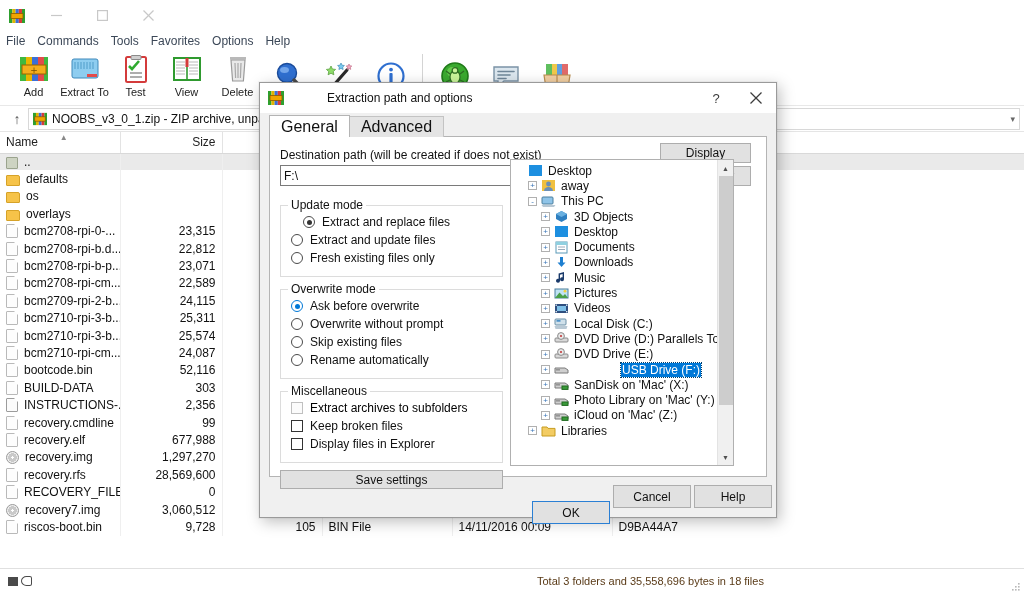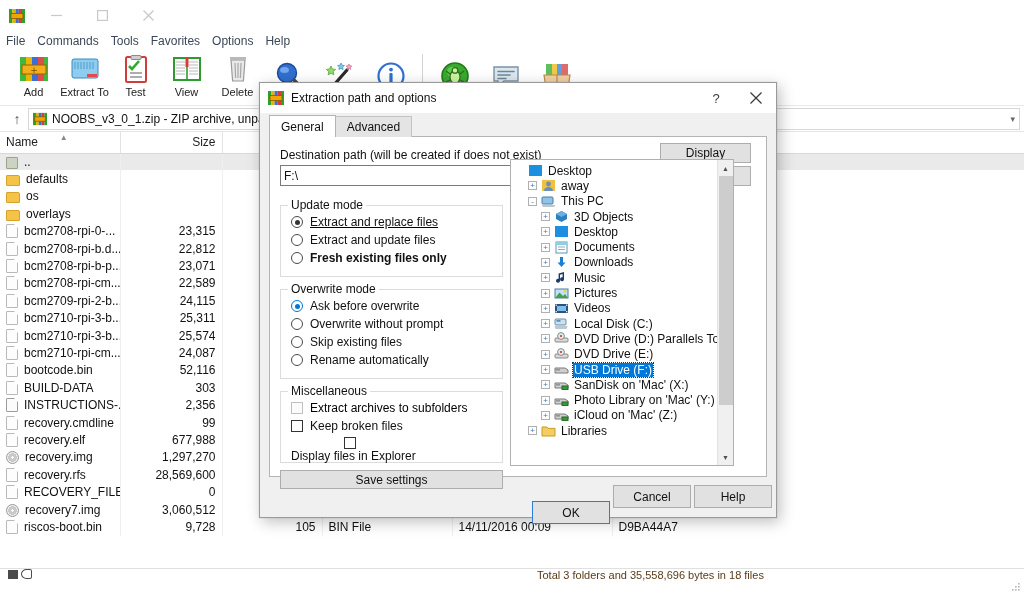--- a/index.html
+++ b/index.html
@@ -56,43 +56,43 @@
   table.filelist tr.sel td { background:#eaeaea; }
   .fl-icon { display:inline-block; width:12px; height:14px; margin-right:6px; vertical-align:-3px; position:relative; }
   .ic-file { background:#fdfdfd; border:1px solid #b9b9b9; border-radius:1px; }
   .ic-file:after { content:""; position:absolute; right:-1px; top:-1px; border-left:4px solid transparent; border-top:4px solid #fff; }
   .ic-folder { width:14px; height:11px; background:#f6c349; border:1px solid #d6a228; border-radius:1px 2px 1px 1px; }
   .ic-up { width:12px; height:12px; background:#cdd3c2; border:1px solid #9aa38d; border-radius:1px; }
   .ic-txt { background:#fbfbfb; border:1px solid #9c9c9c; }
   .ic-disc { width:13px; height:13px; border-radius:50%; background:radial-gradient(circle at 50% 50%, #fff 0 16%, #c9c9c9 17% 55%, #eee 56% 100%); border:1px solid #9a9a9a; }
 
   
-  .statusbar { height:25px; flex:0 0 auto; background:#fff; border-top:1px solid #e0e0e0; display:flex; align-items:flex-start; position:relative; }
+  .statusbar { height:25px; flex:0 0 auto; background:#fff; border-top:1px solid #e0e0e0; display:flex; align-items:center; position:relative; }
   .statusbar .sb-icons { width:46px; display:flex; align-items:center; padding-left:8px; gap:3px;}
   .sb-sq { width:10px; height:9px; background:#4a4a4a; }
   .sb-key { width:11px; height:10px; border-radius:50% 20% 20% 50%; border:1.6px solid #4a4a4a; }
   .statusbar .sb-text { position:absolute; left:537px; font-size:11px; color:#5a3b18; white-space:nowrap; }
   .statusbar .sb-grip { position:absolute; right:3px; bottom:2px; width:10px; height:10px; }
 
   
   #dialog {
     position:absolute; left:259px; top:82px; width:518px; height:436px;
     background:#f0f0f0; border:1px solid #9a9a9a;
     box-shadow:0 0 0 1px rgba(0,0,0,.03), 3px 4px 14px rgba(0,0,0,.25);
     display:flex; flex-direction:column;
   }
   .dlg-title { height:30px; background:#fff; display:flex; align-items:center; flex:0 0 auto; }
   .dlg-title .dicon { width:16px; height:16px; margin:0 7px 0 8px; position:relative; flex:0 0 auto;}
-  .dlg-title .dtext { font-size:12px; color:#111; flex:1 1 auto; white-space:nowrap; }
+  .dlg-title .dtext { font-size:12px; color:#111; flex:1 1 auto; white-space:nowrap;margin-left:36px; }
   .dlg-title .dbtn { width:40px; height:30px; display:flex; align-items:center; justify-content:center; color:#3c3c3c; font-size:13px; }
 
   .dlg-body { flex:1 1 auto; position:relative; background:#f0f0f0; }
 
   .tabs { position:absolute; left:9px; top:2px; height:22px; display:flex; align-items:flex-end; z-index:3; }
-  .tab { height:21px; padding:0 11px; font-size:12px; color:#111; display:flex; align-items:center;
+  .tab { height:21px; padding:0 11px; font-size:16px; color:#111; display:flex; align-items:center;
          border:1px solid #c3c3c3; border-bottom:none; background:#e4e4e4; margin-right:-1px; }
   .tab.active { background:#fff; height:22px; border-color:#b4b4b4; position:relative; z-index:2; }
 
   .tabpanel { position:absolute; left:9px; right:9px; top:23px; bottom:40px; background:#fff; border:1px solid #b4b4b4; }
 
   .lbl { position:absolute; font-size:12px; color:#111; white-space:nowrap; }
 
   .pathbox { position:absolute; left:10px; top:28px; width:371px; height:21px; border:1px solid #7a7a7a; background:#fff;
              display:flex; align-items:center; padding:0 3px; }
   .pathbox .ptxt { font-size:12px; color:#111; flex:1 1 auto; }
@@ -117,21 +117,21 @@
 
   
   .treebox { position:absolute; left:240px; top:22px; width:224px; bottom:10px; border:1px solid #b0b0b0; background:#fff; display:flex; }
   .treescroll { flex:1 1 auto; overflow:hidden; position:relative; padding-top:3px;}
   .tnode { height:15.3px; display:flex; align-items:center; white-space:nowrap; font-size:12px; color:#111; }
   .tnode .plus { width:9px; height:9px; border:1px solid #b0b0b0; background:#fff; color:#3a76b8; font-size:8px;
                  line-height:7px; text-align:center; margin-right:4px; flex:0 0 auto; font-family:"Liberation Sans",sans-serif; }
   .tnode .plus.none { border:none; background:transparent; }
   .tnode .tico { width:15px; height:13px; margin-right:4px; flex:0 0 auto; position:relative; }
   .tnode .tlbl { padding:0 1px; }
-  .tnode.selected .tlbl { background:#0078d7; color:#fff; outline:1px dotted #003f6b; }
+  .tnode.selected .tlbl { background:#0078d7; color:#fff; outline:1px dotted #003f6b;margin-left:48px; }
 
   .vscroll { width:16px; background:#f0f0f0; border-left:1px solid #e3e3e3; display:flex; flex-direction:column; align-items:center; }
   .vscroll .arr { height:16px; width:16px; display:flex; align-items:center; justify-content:center; color:#505050; font-size:7px; flex:0 0 auto; }
   .vscroll .track { flex:1 1 auto; width:16px; position:relative; }
   .vscroll .thumb { position:absolute; left:1px; right:1px; top:0; height:84%; background:#cdcdcd; }
 
   .dlg-footer { position:absolute; left:0; right:0; bottom:0; height:40px; }
 </style>
 </head>
 <body>
@@ -614,29 +614,29 @@
       <div class="pathbox">
         <div class="ptxt">F:\</div>
         <div class="pchev">▾</div>
       </div>
 
       <div class="btn" style="position:absolute; left:390px; top:6px; width:91px; height:20px;">Display</div>
       <div class="btn" style="position:absolute; left:390px; top:29px; width:91px; height:20px;">New folder</div>
 
       <div class="groupbox" style="left:10px; top:68px; width:223px; height:72px;">
         <div class="gtitle">Update mode</div>
-        <div class="radio-row" style="left:10px; top:9px;text-decoration:underline;">
+        <div class="radio-row" style="left:22px; top:9px;">
           <span class="radio checked"></span>
           <span class="rtxt">Extract and replace files</span>
         </div>
         <div class="radio-row" style="left:10px; top:27px;">
           <span class="radio"></span>
           <span class="rtxt">Extract and update files</span>
         </div>
-        <div class="radio-row" style="left:10px; top:45px;font-weight:bold;">
+        <div class="radio-row" style="left:10px; top:45px;">
           <span class="radio"></span>
           <span class="rtxt">Fresh existing files only</span>
         </div>
       </div>
 
       <div class="groupbox" style="left:10px; top:152px; width:223px; height:90px;">
         <div class="gtitle">Overwrite mode</div>
         <div class="radio-row" style="left:10px; top:9px;">
           <span class="radio checked blue"></span>
           <span class="rtxt">Ask before overwrite</span>
@@ -658,21 +658,21 @@
       <div class="groupbox" style="left:10px; top:254px; width:223px; height:72px;">
         <div class="gtitle">Miscellaneous</div>
         <div class="check-row disabled" style="left:10px; top:9px;">
           <span class="check disabled"></span>
           <span class="ctxt">Extract archives to subfolders</span>
         </div>
         <div class="check-row" style="left:10px; top:27px;">
           <span class="check"></span>
           <span class="ctxt">Keep broken files</span>
         </div>
-        <div class="check-row" style="left:10px; top:45px;flex-direction:column;">
+        <div class="check-row" style="left:10px; top:45px;">
           <span class="check"></span>
           <span class="ctxt">Display files in Explorer</span>
         </div>
       </div>
 
       <div class="btn" style="position:absolute; left:10px; top:333px; width:223px; height:19px;">Save settings</div>
 
       <div class="treebox">
         <div class="treescroll" id="tree-nodes">
             <div class="tnode" style="padding-left: 4px;">

